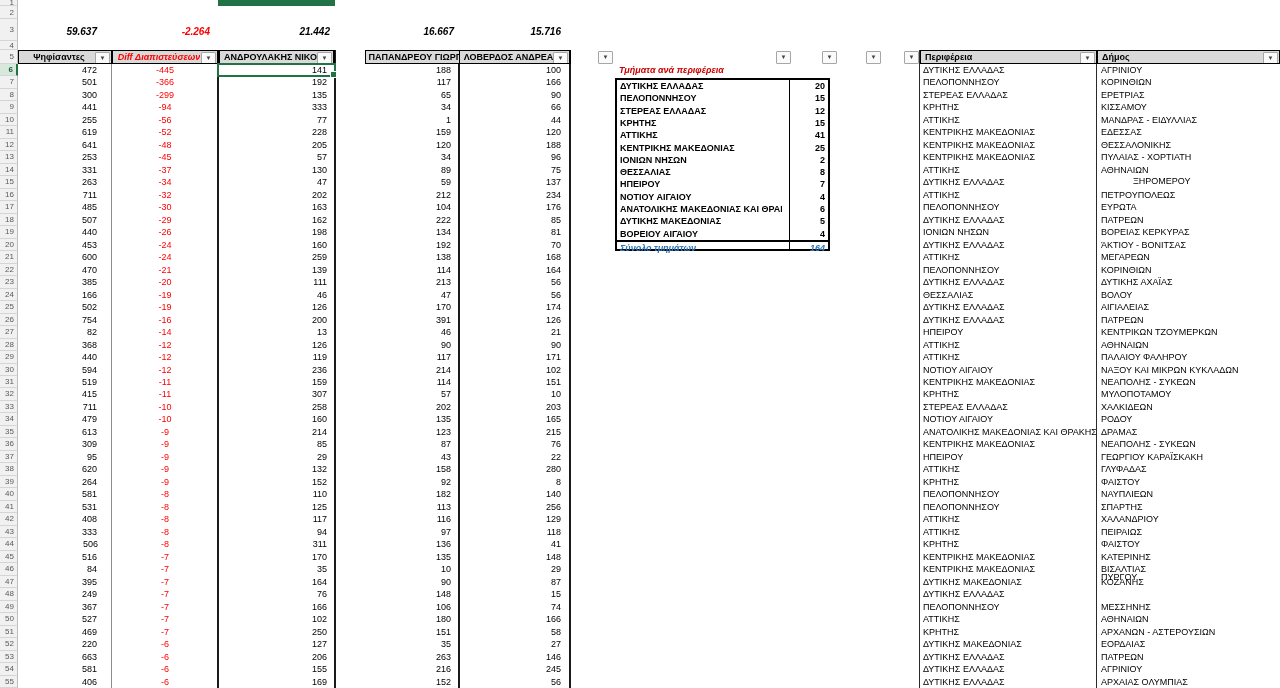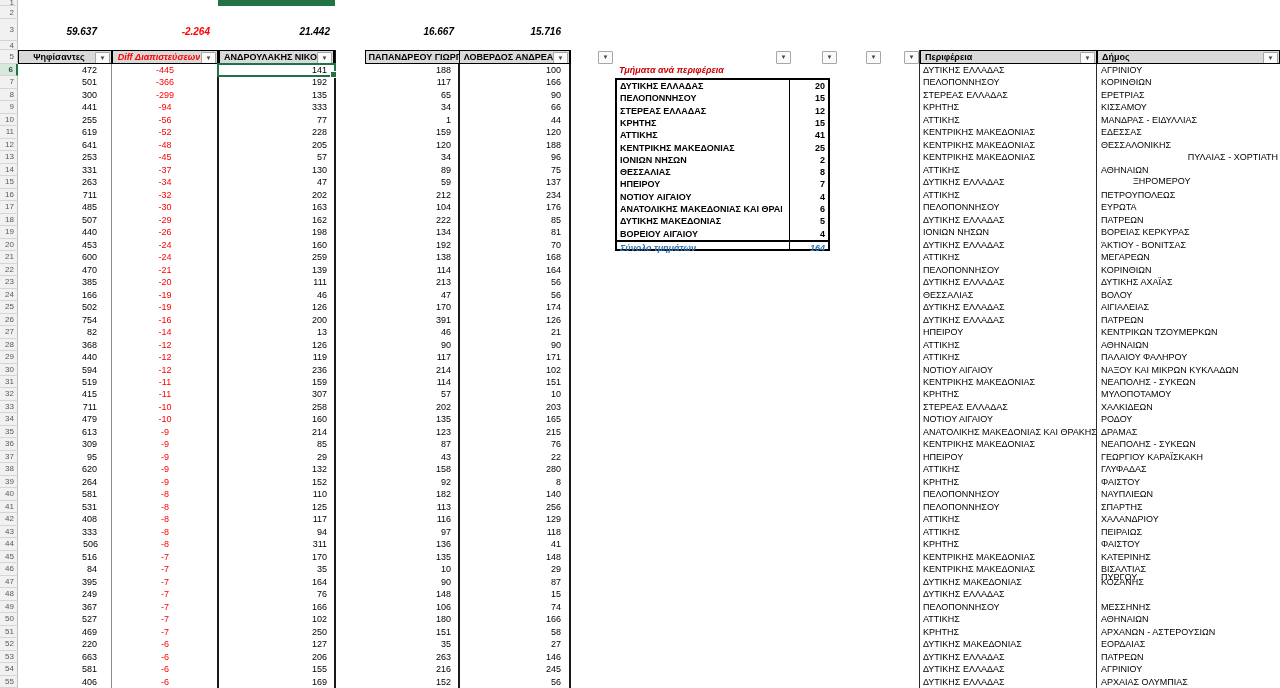--- a/index.html
+++ b/index.html
@@ -210,21 +210,21 @@
       <div class="abs cell num" style="left: 337px; top: 138.88px; width: 121px; height: 12.48px; line-height: 12.48px; padding-right: 7px;">120</div>
       <div class="abs cell num" style="left: 461px; top: 138.88px; width: 108px; height: 12.48px; line-height: 12.48px; padding-right: 8px;">188</div>
       <div class="abs cell txt" style="left: 920px; top: 138.88px; width: 176px; height: 12.48px; line-height: 12.48px;">ΚΕΝΤΡΙΚΗΣ ΜΑΚΕΔΟΝΙΑΣ</div>
       <div class="abs cell txt" style="left: 1098px; top: 138.88px; width: 180px; height: 12.48px; line-height: 12.48px;">ΘΕΣΣΑΛΟΝΙΚΗΣ</div>
       <div class="abs cell num" style="left: 18px; top: 151.36px; width: 94px; height: 12.48px; line-height: 12.48px; padding-right: 15px;">253</div>
       <div class="abs cell red" style="left: 112px; top: 151.36px; width: 106px; height: 12.48px; line-height: 12.48px; text-align: center;">-45</div>
       <div class="abs cell num" style="left: 219px; top: 151.36px; width: 115px; height: 12.48px; line-height: 12.48px; padding-right: 7px;">57</div>
       <div class="abs cell num" style="left: 337px; top: 151.36px; width: 121px; height: 12.48px; line-height: 12.48px; padding-right: 7px;">34</div>
       <div class="abs cell num" style="left: 461px; top: 151.36px; width: 108px; height: 12.48px; line-height: 12.48px; padding-right: 8px;">96</div>
       <div class="abs cell txt" style="left: 920px; top: 151.36px; width: 176px; height: 12.48px; line-height: 12.48px;">ΚΕΝΤΡΙΚΗΣ ΜΑΚΕΔΟΝΙΑΣ</div>
-      <div class="abs cell txt" style="left: 1098px; top: 151.36px; width: 180px; height: 12.48px; line-height: 12.48px; text-align: right;">ΠΥΛΑΙΑΣ - ΧΟΡΤΙΑΤΗ</div>
+      <div class="abs cell txt" style="left: 1098px; top: 151.36px; width: 180px; height: 12.48px; line-height: 12.48px;">ΠΥΛΑΙΑΣ - ΧΟΡΤΙΑΤΗ</div>
       <div class="abs cell num" style="left: 18px; top: 163.84px; width: 94px; height: 12.48px; line-height: 12.48px; padding-right: 15px;">331</div>
       <div class="abs cell red" style="left: 112px; top: 163.84px; width: 106px; height: 12.48px; line-height: 12.48px; text-align: center;">-37</div>
       <div class="abs cell num" style="left: 219px; top: 163.84px; width: 115px; height: 12.48px; line-height: 12.48px; padding-right: 7px;">130</div>
       <div class="abs cell num" style="left: 337px; top: 163.84px; width: 121px; height: 12.48px; line-height: 12.48px; padding-right: 7px;">89</div>
       <div class="abs cell num" style="left: 461px; top: 163.84px; width: 108px; height: 12.48px; line-height: 12.48px; padding-right: 8px; padding-left: 47px;">75</div>
       <div class="abs cell txt" style="left: 920px; top: 163.84px; width: 176px; height: 12.48px; line-height: 12.48px;">ΑΤΤΙΚΗΣ</div>
       <div class="abs cell txt" style="left: 1098px; top: 163.84px; width: 180px; height: 12.48px; line-height: 12.48px;">ΑΘΗΝΑΙΩΝ</div>
       <div class="abs cell num" style="left: 18px; top: 176.32px; width: 94px; height: 12.48px; line-height: 12.48px; padding-right: 15px;">263</div>
       <div class="abs cell red" style="left: 112px; top: 176.32px; width: 106px; height: 12.48px; line-height: 12.48px; text-align: center;">-34</div>
       <div class="abs cell num" style="left: 219px; top: 176.32px; width: 115px; height: 12.48px; line-height: 12.48px; padding-right: 7px;">47</div>

